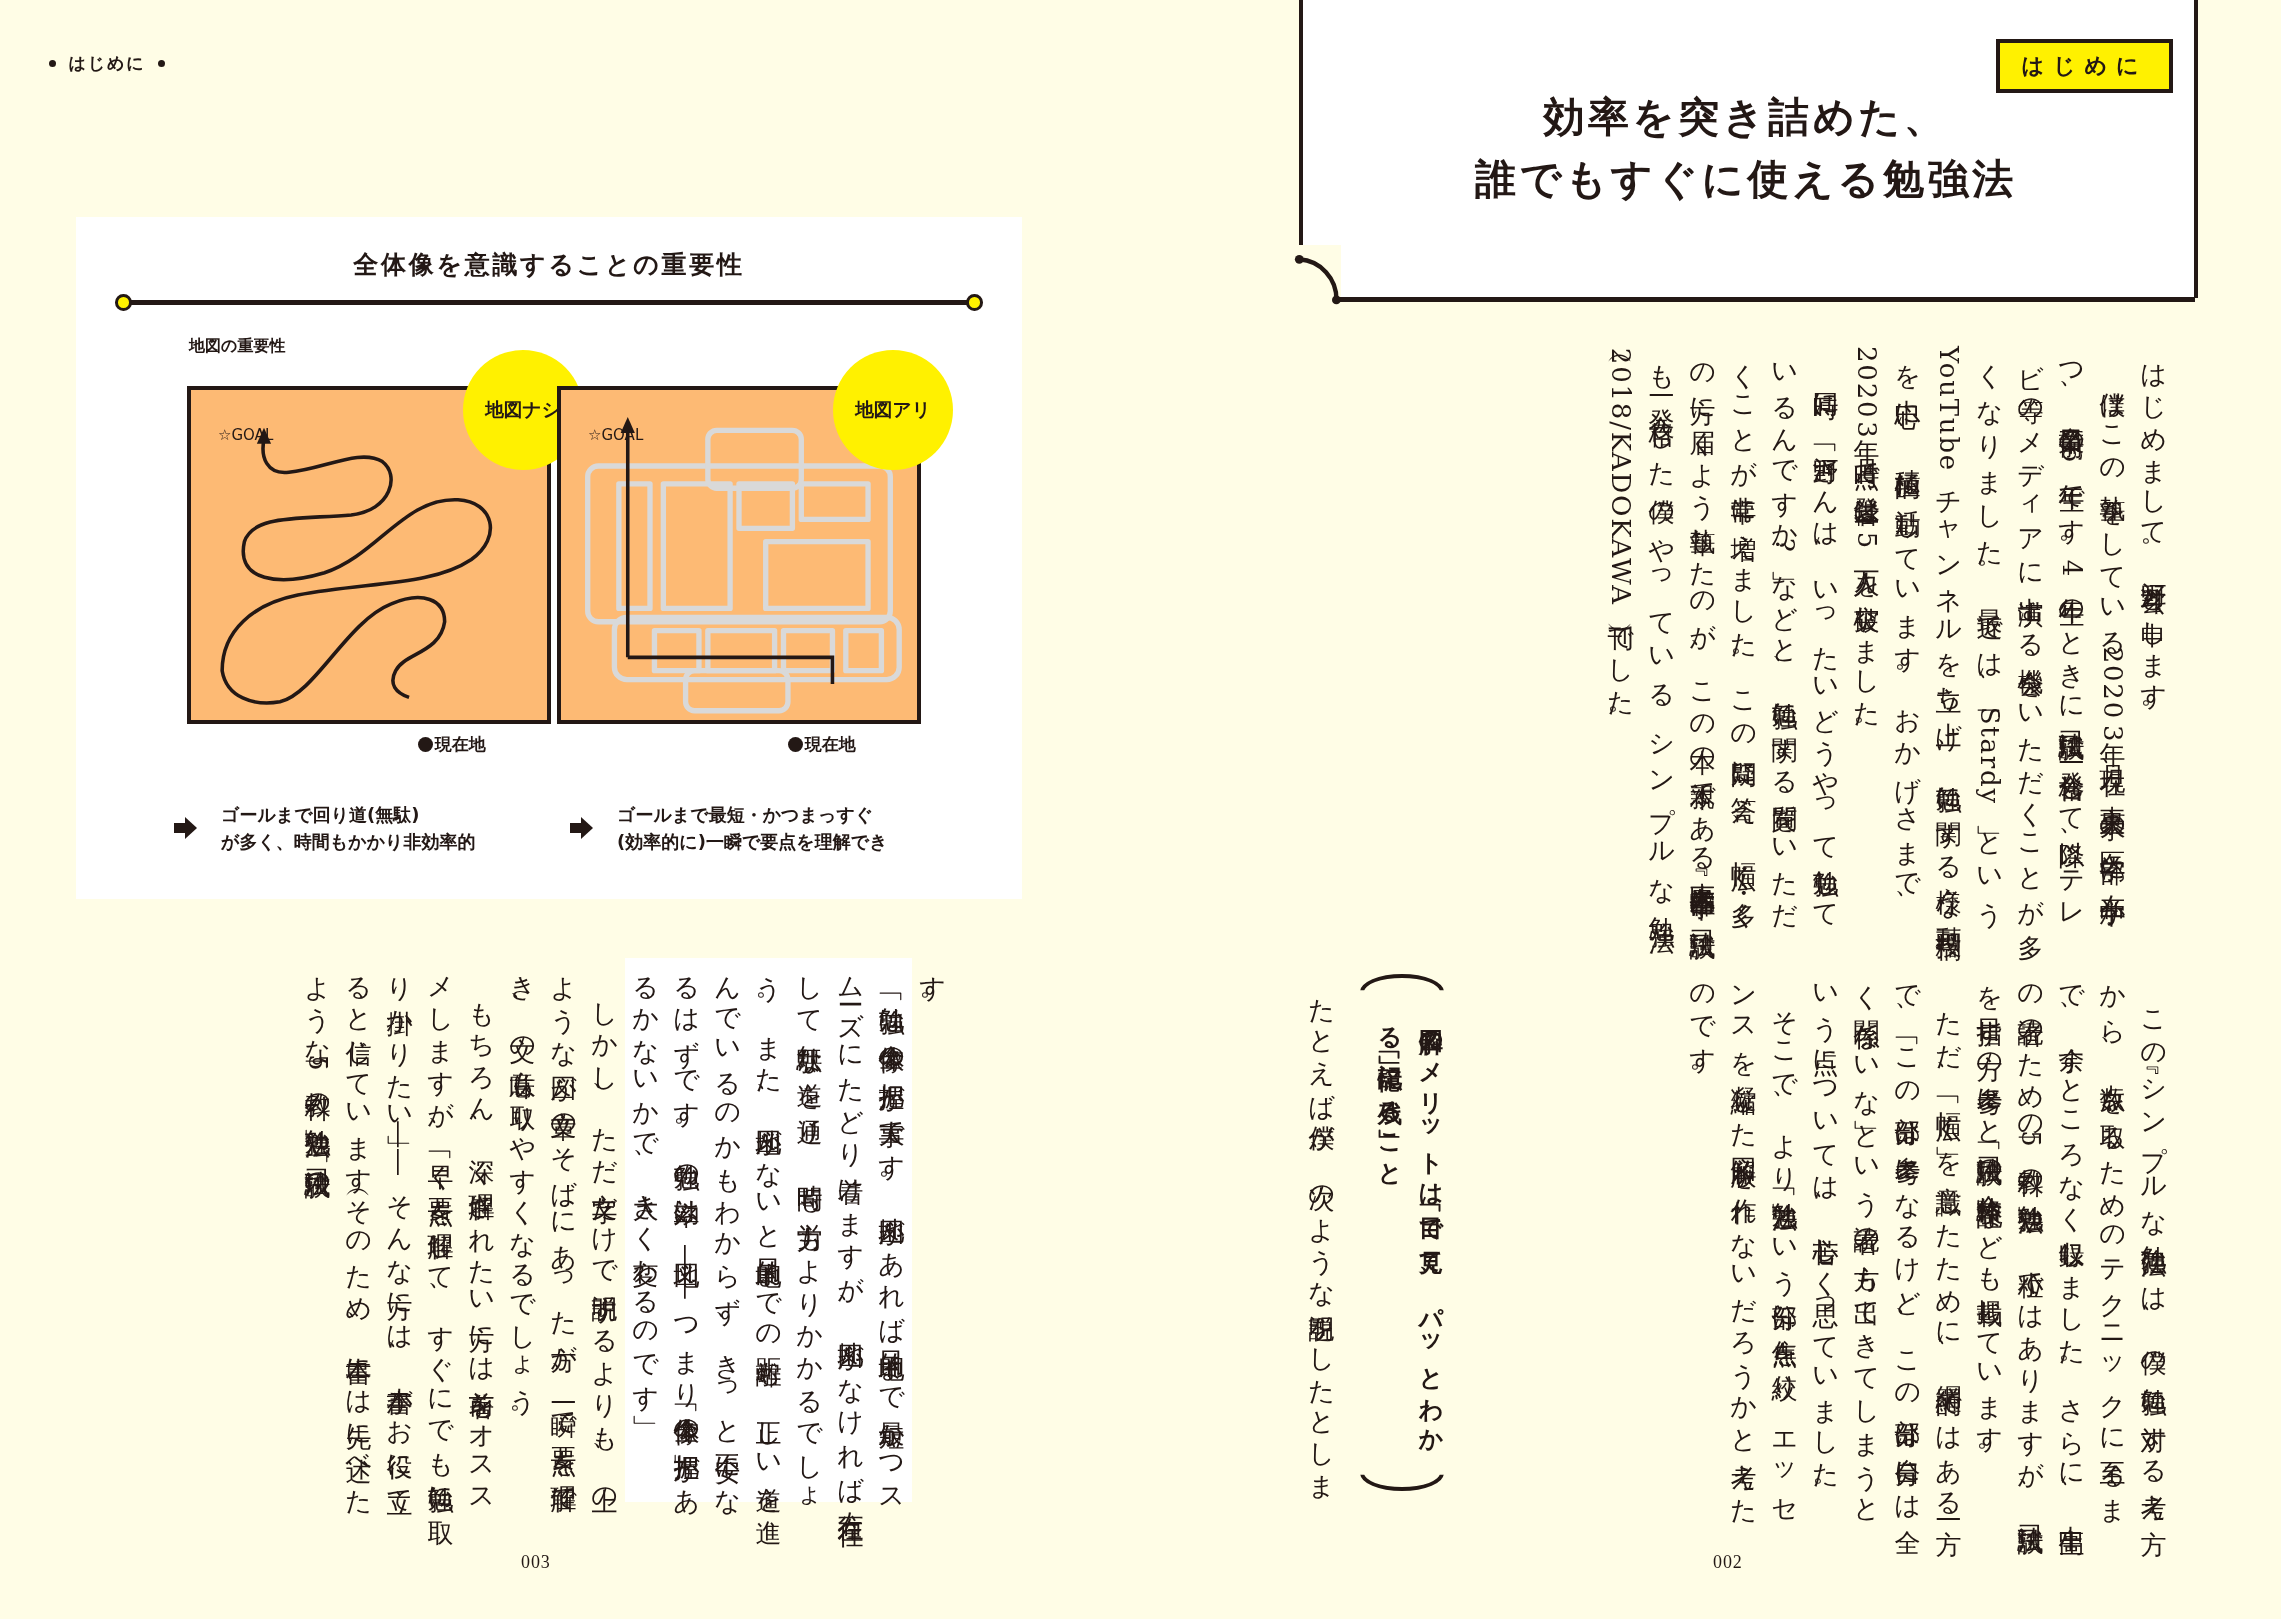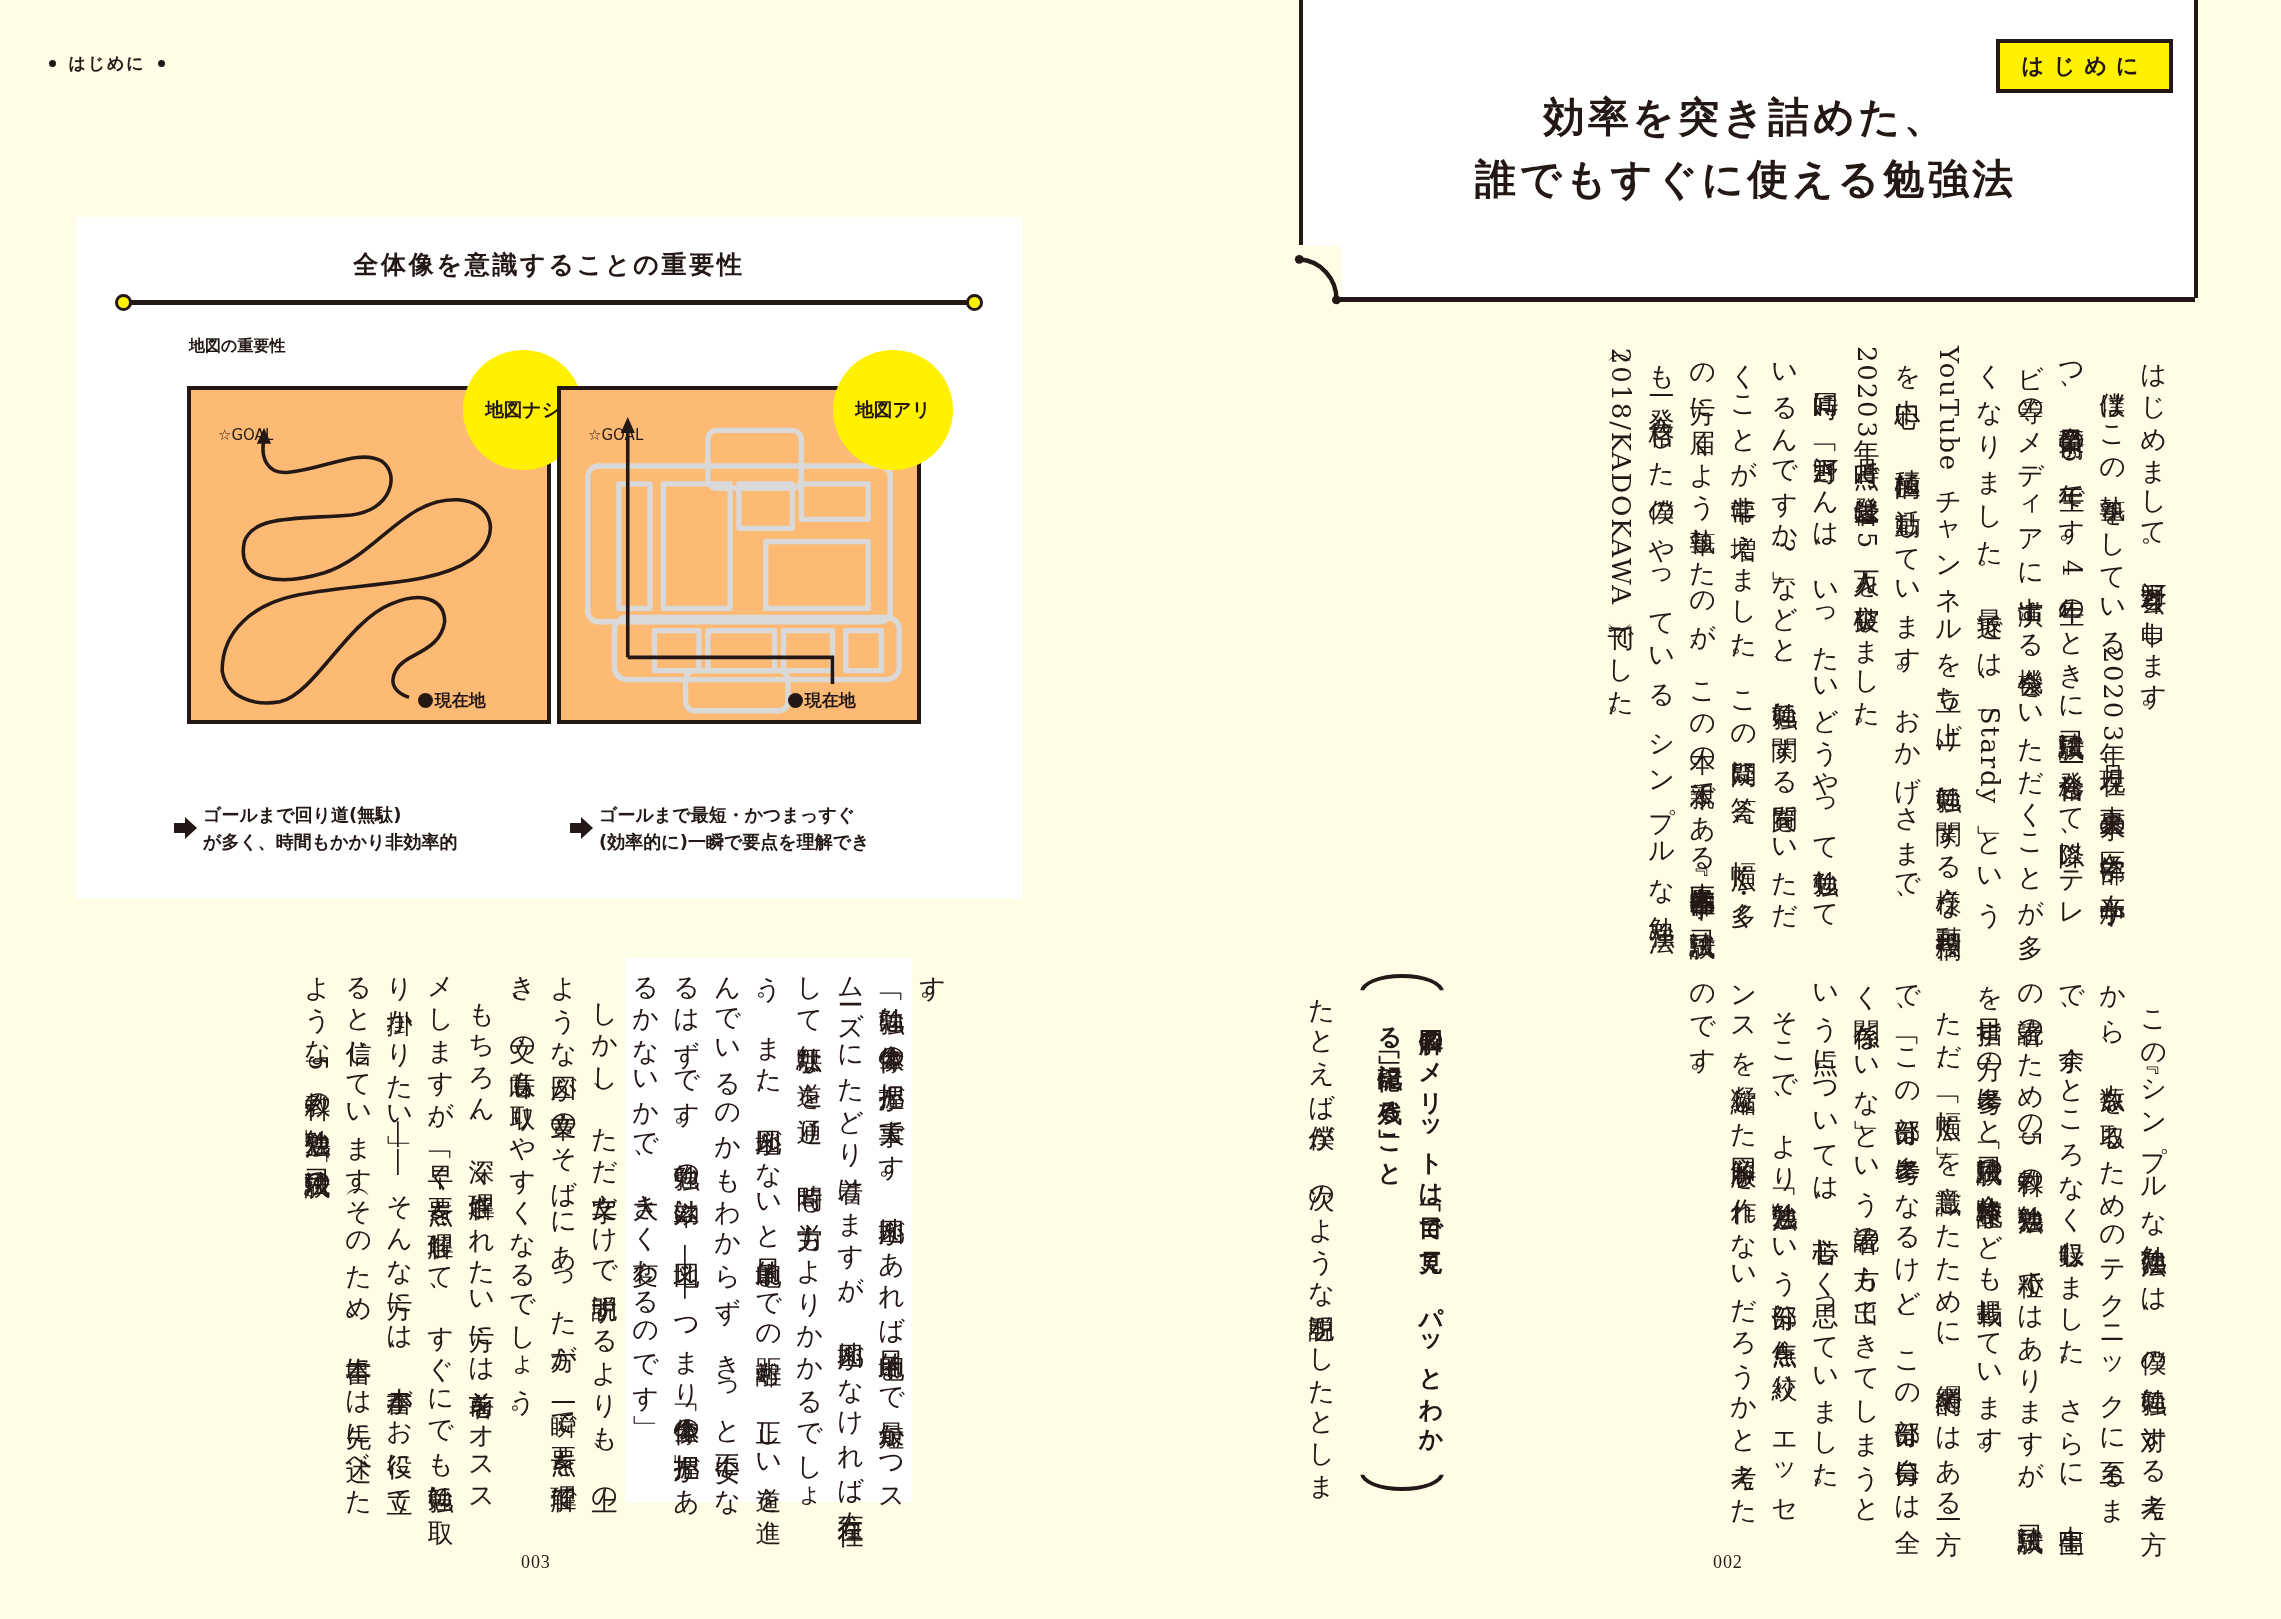--- a/index.html
+++ b/index.html
@@ -42,25 +42,25 @@
   .map-badge {
     position: absolute; width: 120px; height: 120px; border-radius: 50%; background: #fff100;
     display: flex; align-items: center; justify-content: center;
     font-family: "DejaVu Sans", sans-serif; font-weight: bold; font-size: 18.7px;
   }
   .goal-label {
     position: absolute; font-family: "DejaVu Sans", sans-serif; font-size: 15px; font-weight: normal;
   }
   .here-label {
     position: absolute; font-family: "DejaVu Sans", sans-serif; font-size: 17px; font-weight: bold;
-    display: flex; align-items: center; gap: 1.8px;
+    display: flex; align-items: center; gap: 1.8px; margin-top: 44px;
   }
   .here-dot { width: 15px; height: 15px; border-radius: 50%; background: #231815; display: inline-block; }
   .caption {
-    position: absolute; top: 584px; display: flex; align-items: center; gap: 6px;
+    position: absolute; top: 584px; display: flex; align-items: center; gap: 24px;
     font-family: "DejaVu Sans", sans-serif; font-size: 18px; font-weight: bold; line-height: 27px;
   }
   .arrow-icon {
     width: 0; height: 0; border-top: 11.6px solid transparent; border-bottom: 11.6px solid transparent;
     border-left: 12.5px solid #231815; position: relative; margin-left: 9px;
   }
   .arrow-icon::before {
     content: ""; position: absolute; left: -23px; top: -5.3px; width: 11.6px; height: 10.7px; background: #231815;
   }
 

